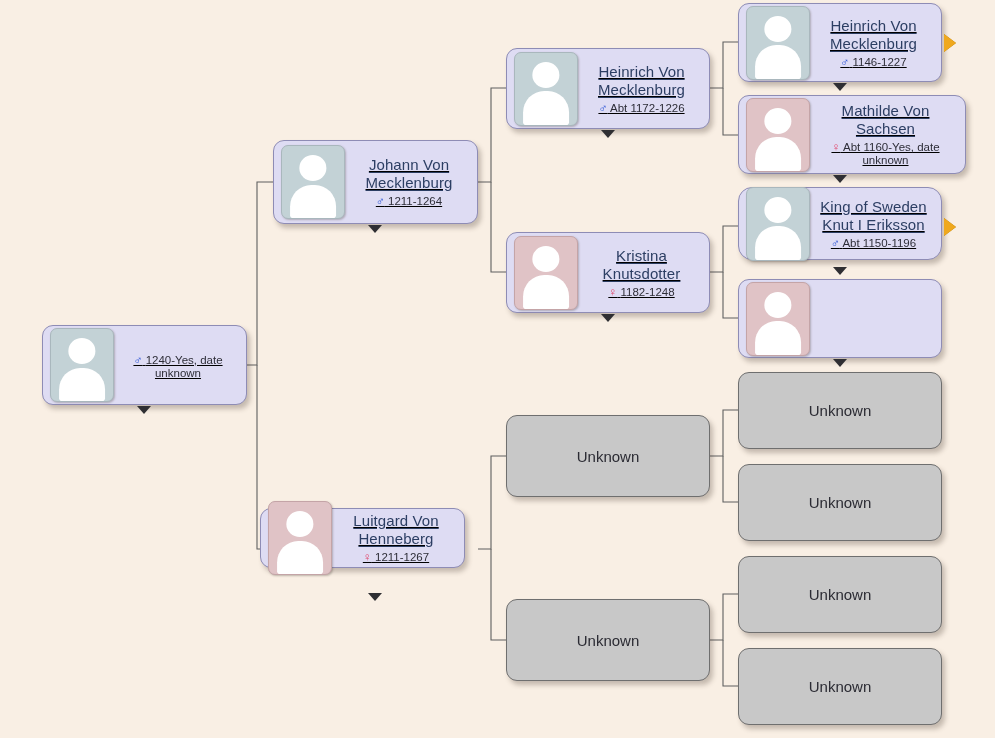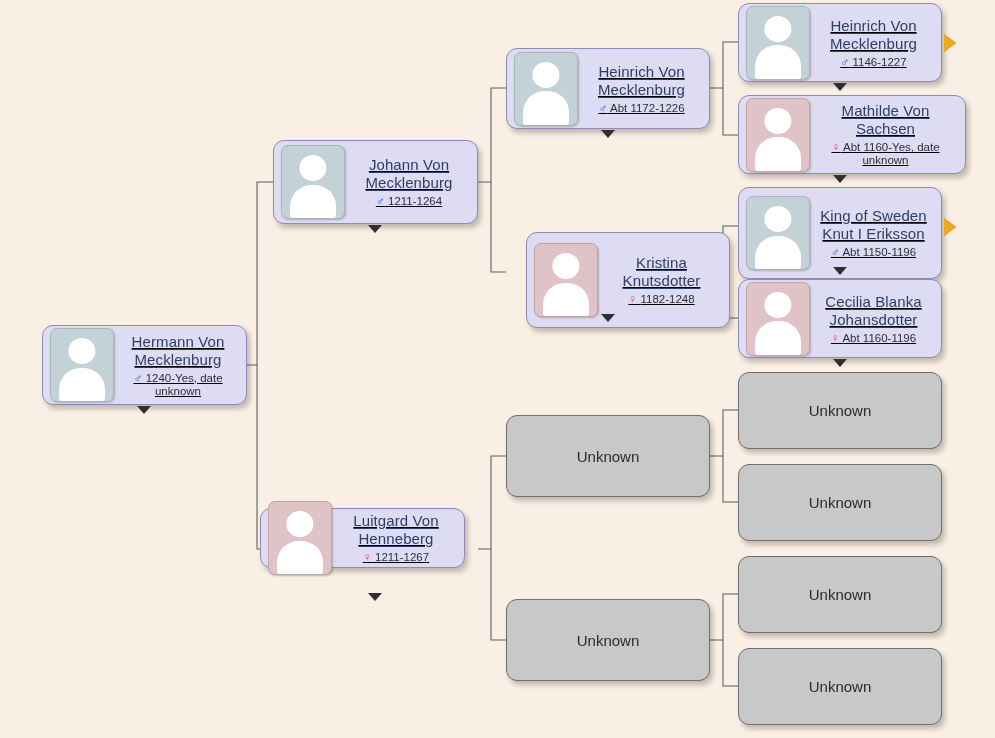--- a/index.html
+++ b/index.html
@@ -141,21 +141,20 @@
     <path d="M710 640 H723 V594 H738"></path>
     <path d="M723 640 V686 H738"></path>
   </svg>
 
   <div class="card person male" style="left:42px;top:325px;width:205px;height:80px;">
     <div class="photo">
       <div class="head"></div>
         <div class="body"></div>
     </div>
     <div class="info">
-      <span class="pname">Hermann Von Mecklenburg</span>
       <div class="dates">
         <span class="gsym m">♂</span>
         <span>1240-Yes, date unknown</span>
       </div>
     </div>
   </div>
   <div class="caret" style="left:137px;top:406px;"></div>
 
   <div class="card person male" style="left:273px;top:140px;width:205px;height:84px;">
     <div class="photo">
@@ -195,21 +194,21 @@
     <div class="info">
       <span class="pname">Heinrich Von Mecklenburg</span>
       <div class="dates">
         <span class="gsym m">♂</span>
         <span>Abt 1172-1226</span>
       </div>
     </div>
   </div>
   <div class="caret" style="left:601px;top:130px;"></div>
 
-  <div class="card person female" style="left:506px;top:232px;width:204px;height:96px;margin-left:20px;">
+  <div class="card person female" style="left:506px;top:232px;width:204px;height:81px;">
     <div class="photo">
       <div class="head"></div>
         <div class="body"></div>
     </div>
     <div class="info">
       <span class="pname">Kristina Knutsdotter</span>
       <div class="dates">
         <span class="gsym f">♀</span>
         <span>1182-1248</span>
       </div>
@@ -241,48 +240,41 @@
     <div class="info">
       <span class="pname">Mathilde Von Sachsen</span>
       <div class="dates">
         <span class="gsym f">♀</span>
         <span>Abt 1160-Yes, date unknown</span>
       </div>
     </div>
   </div>
   <div class="caret" style="left:833px;top:175px;"></div>
 
-  <div class="card person male" style="left:738px;top:187px;width:204px;height:92px;">
+  <div class="card person male" style="left:738px;top:187px;width:204px;height:73px;border-radius:14px;">
     <div class="photo">
       <div class="head"></div>
         <div class="body"></div>
     </div>
     <div class="info">
       <span class="pname">King of Sweden Knut I Eriksson</span>
       <div class="dates">
         <span class="gsym m">♂</span>
         <span>Abt 1150-1196</span>
       </div>
     </div>
   </div>
   <div class="caret" style="left:833px;top:267px;"></div>
   <div class="goldarrow" style="left:944px;top:218px;"></div>
 
   <div class="card person female" style="left:738px;top:279px;width:204px;height:79px;">
     <div class="photo">
       <div class="head"></div>
         <div class="body"></div>
     </div>
-    <div class="info">
-      <span class="pname">Cecilia Blanka Johansdotter</span>
-      <div class="dates">
-        <span class="gsym f">♀</span>
-        <span>Abt 1160-1196</span>
-      </div>
-    </div>
   </div>
   <div class="caret" style="left:833px;top:359px;"></div>
 
   <div class="card unknown" style="left:506px;top:415px;width:204px;height:82px;">Unknown</div>
 
   <div class="card unknown" style="left:506px;top:599px;width:204px;height:82px;">Unknown</div>
 
   <div class="card unknown" style="left:738px;top:372px;width:204px;height:77px;">Unknown</div>
 
   <div class="card unknown" style="left:738px;top:464px;width:204px;height:77px;">Unknown</div>

